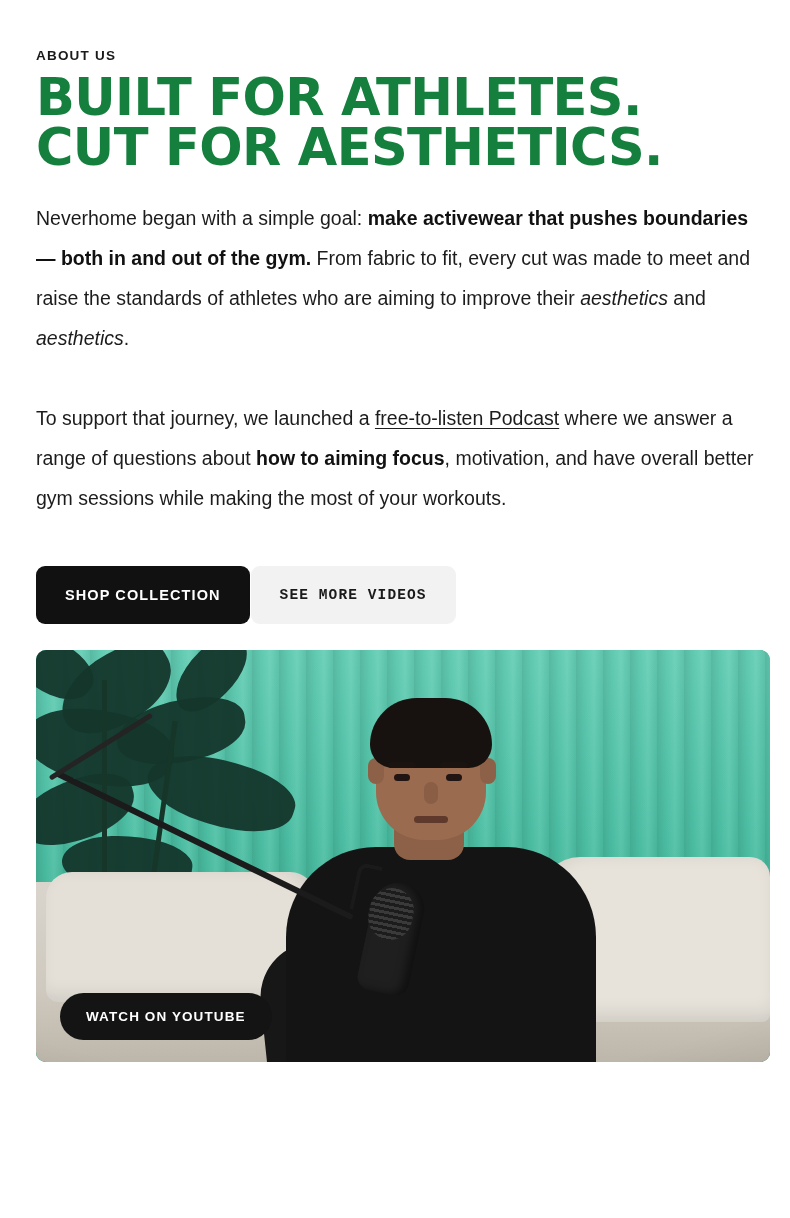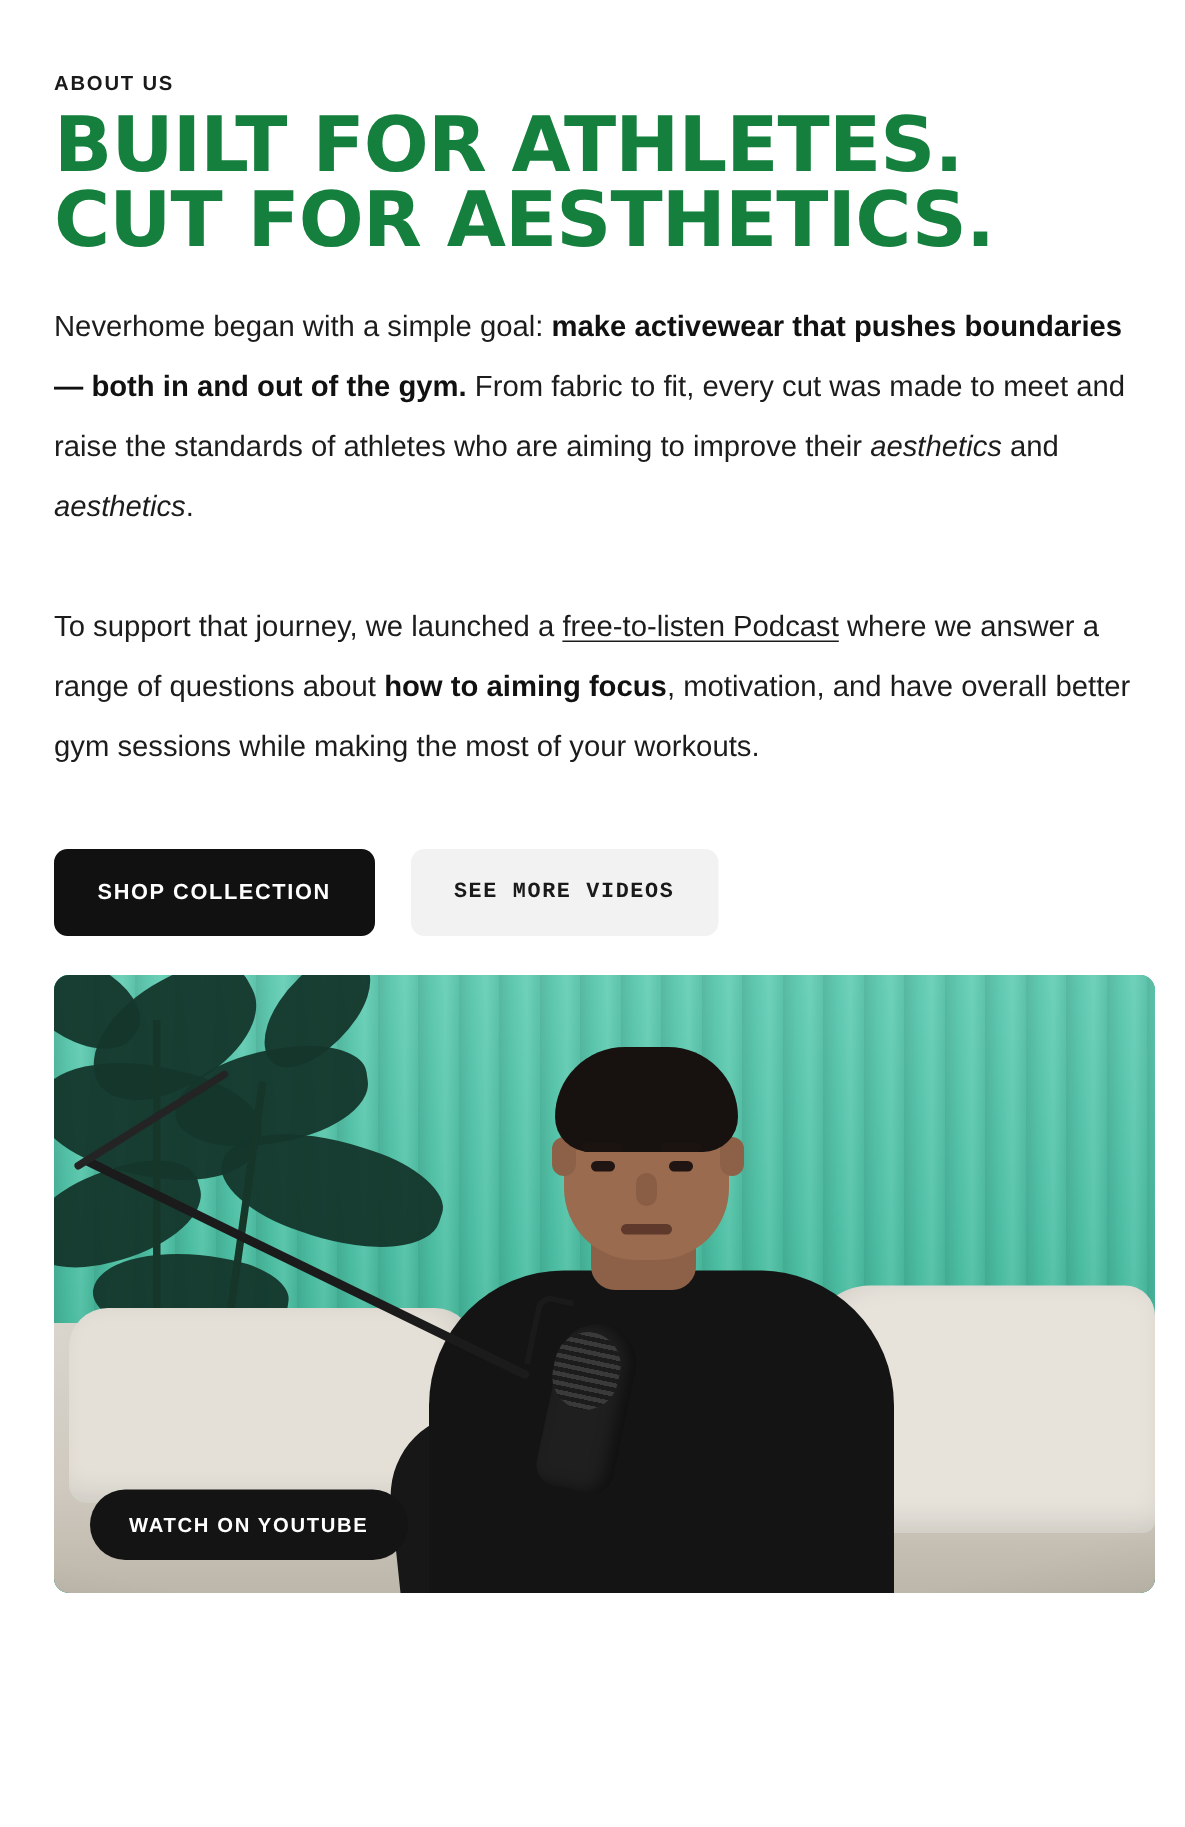--- a/index.html
+++ b/index.html
@@ -56,21 +56,21 @@
     font-style: italic;
   }
   a.inline-link {
     color: #1c1c1c;
     text-decoration: underline;
     text-underline-offset: 3px;
   }
   .cta-row {
     display: flex;
     align-items: flex-end;
-    gap: 24px;
+    gap: 1px;
     margin-bottom: 26px;
   }
   .btn {
     border: none;
     border-radius: 9px;
     font-family: "Liberation Sans", sans-serif;
     font-size: 14.5px;
     font-weight: bold;
     letter-spacing: 1.1px;
     text-transform: uppercase;

